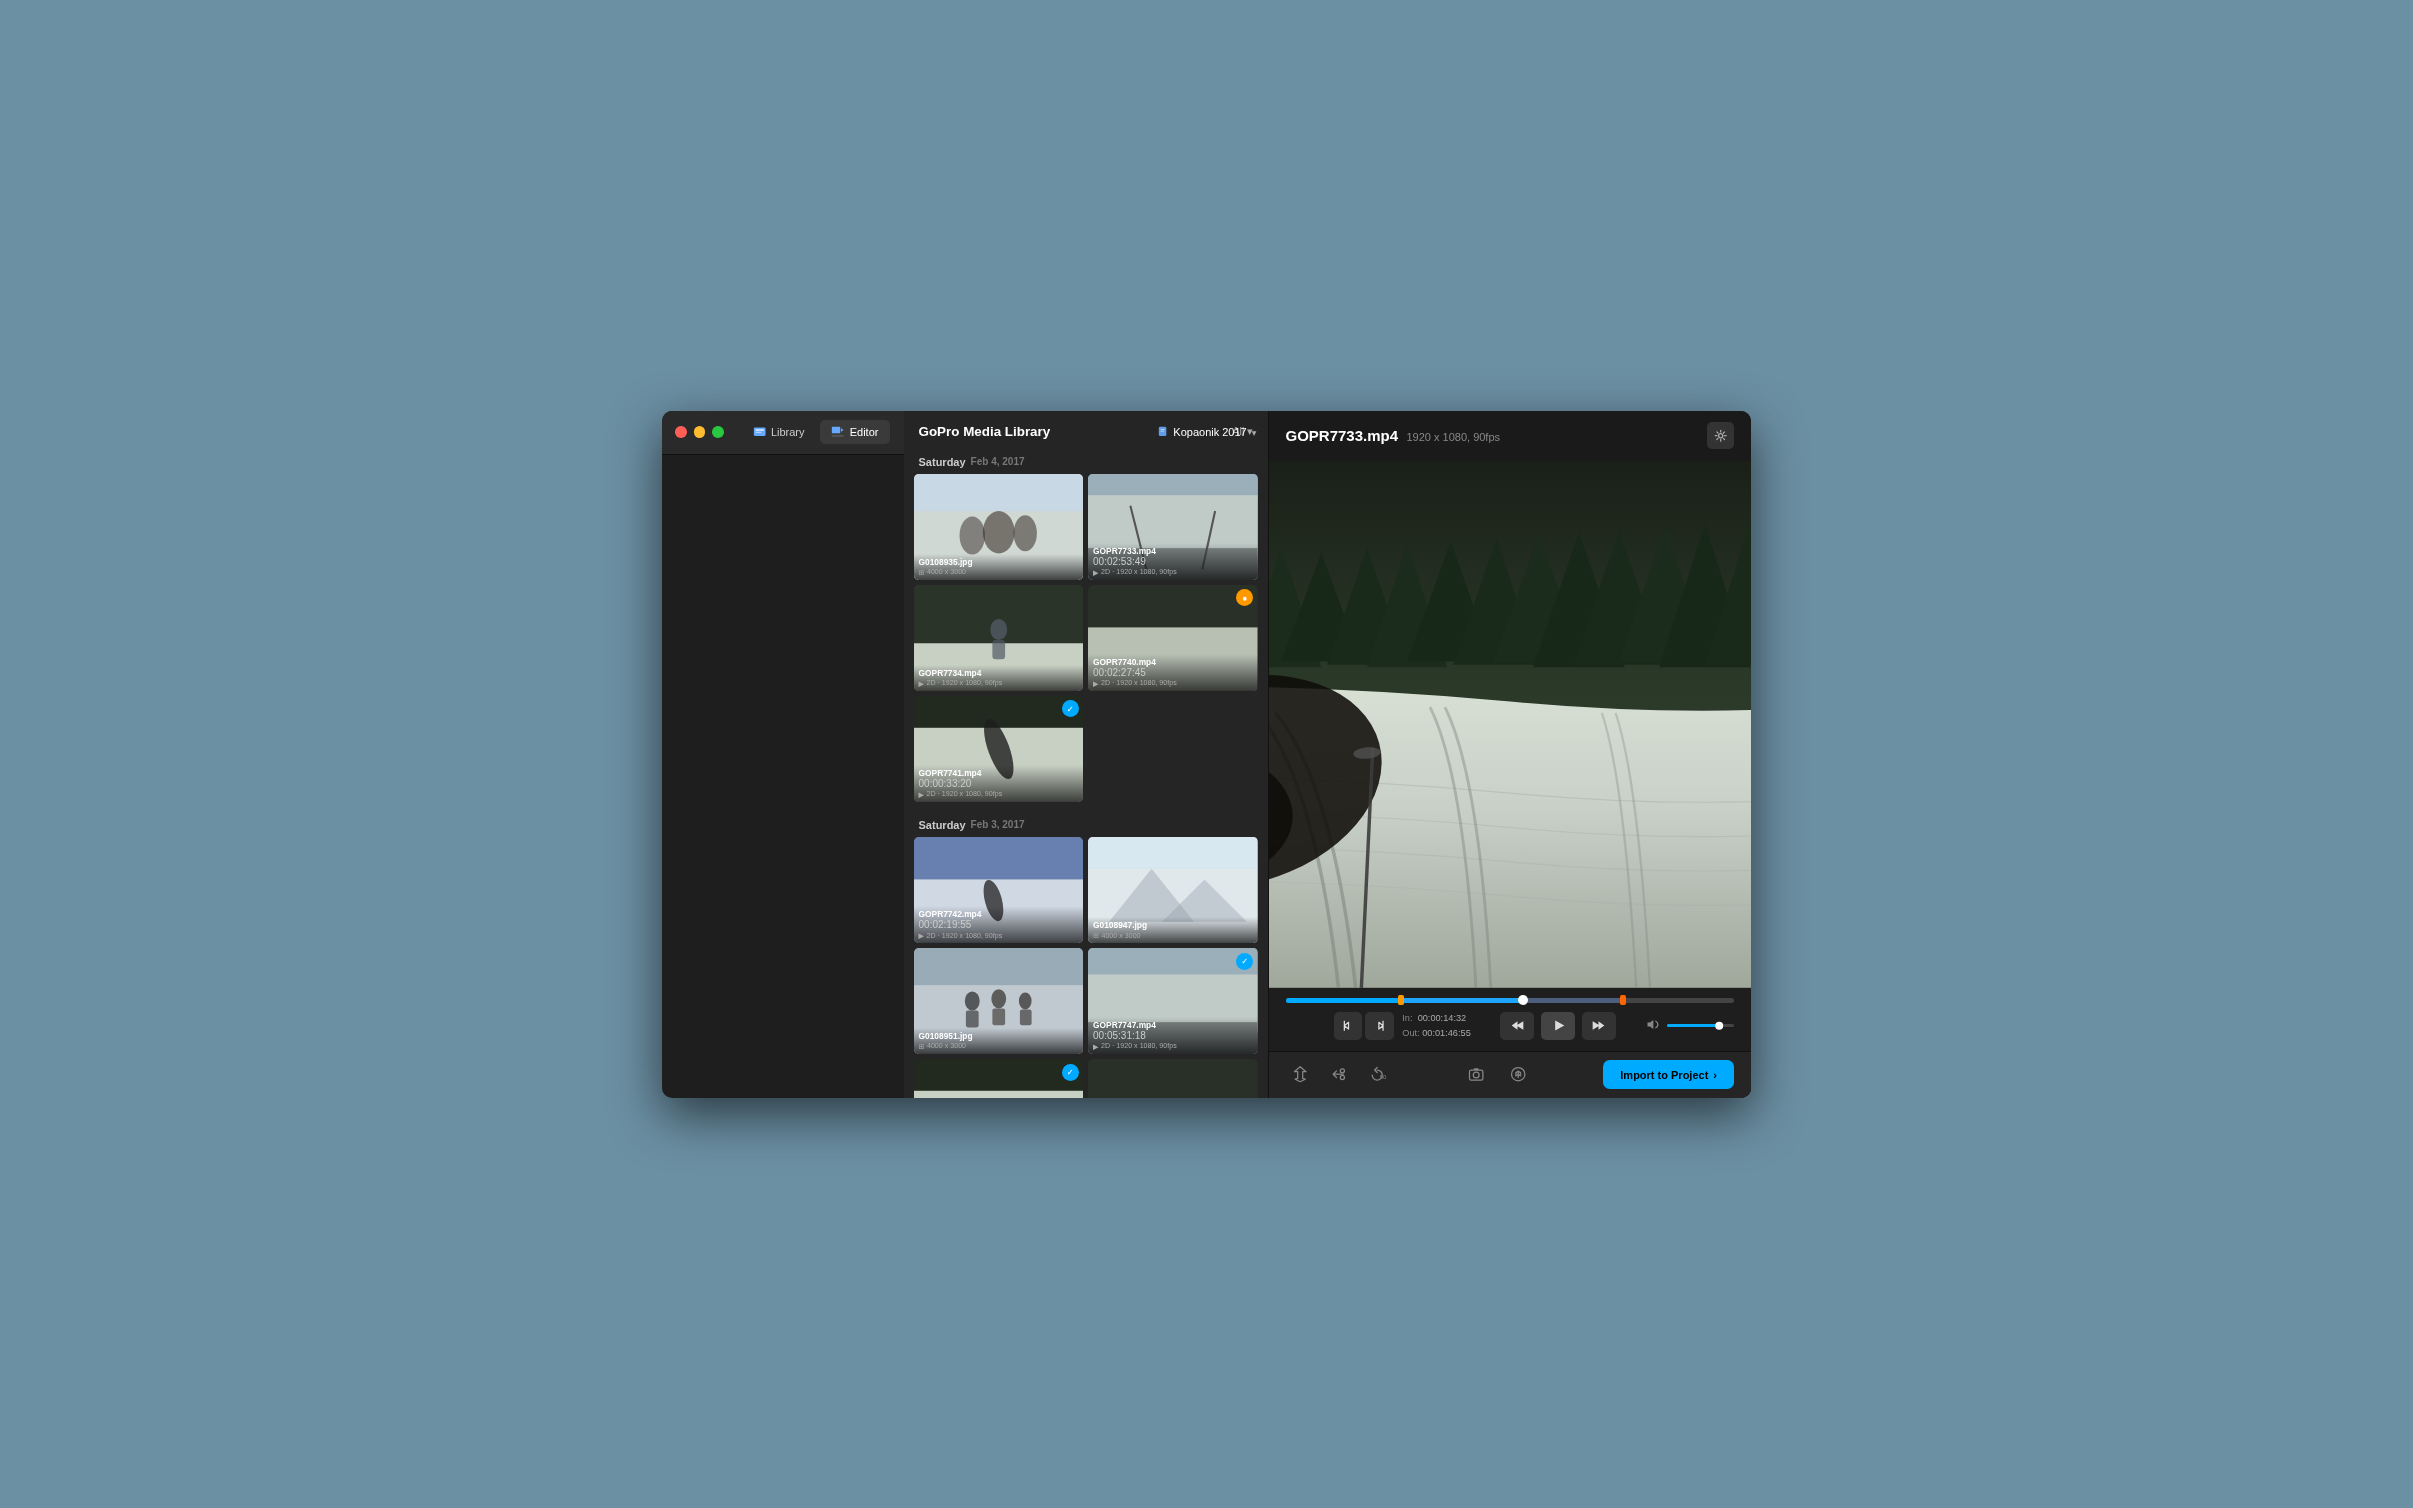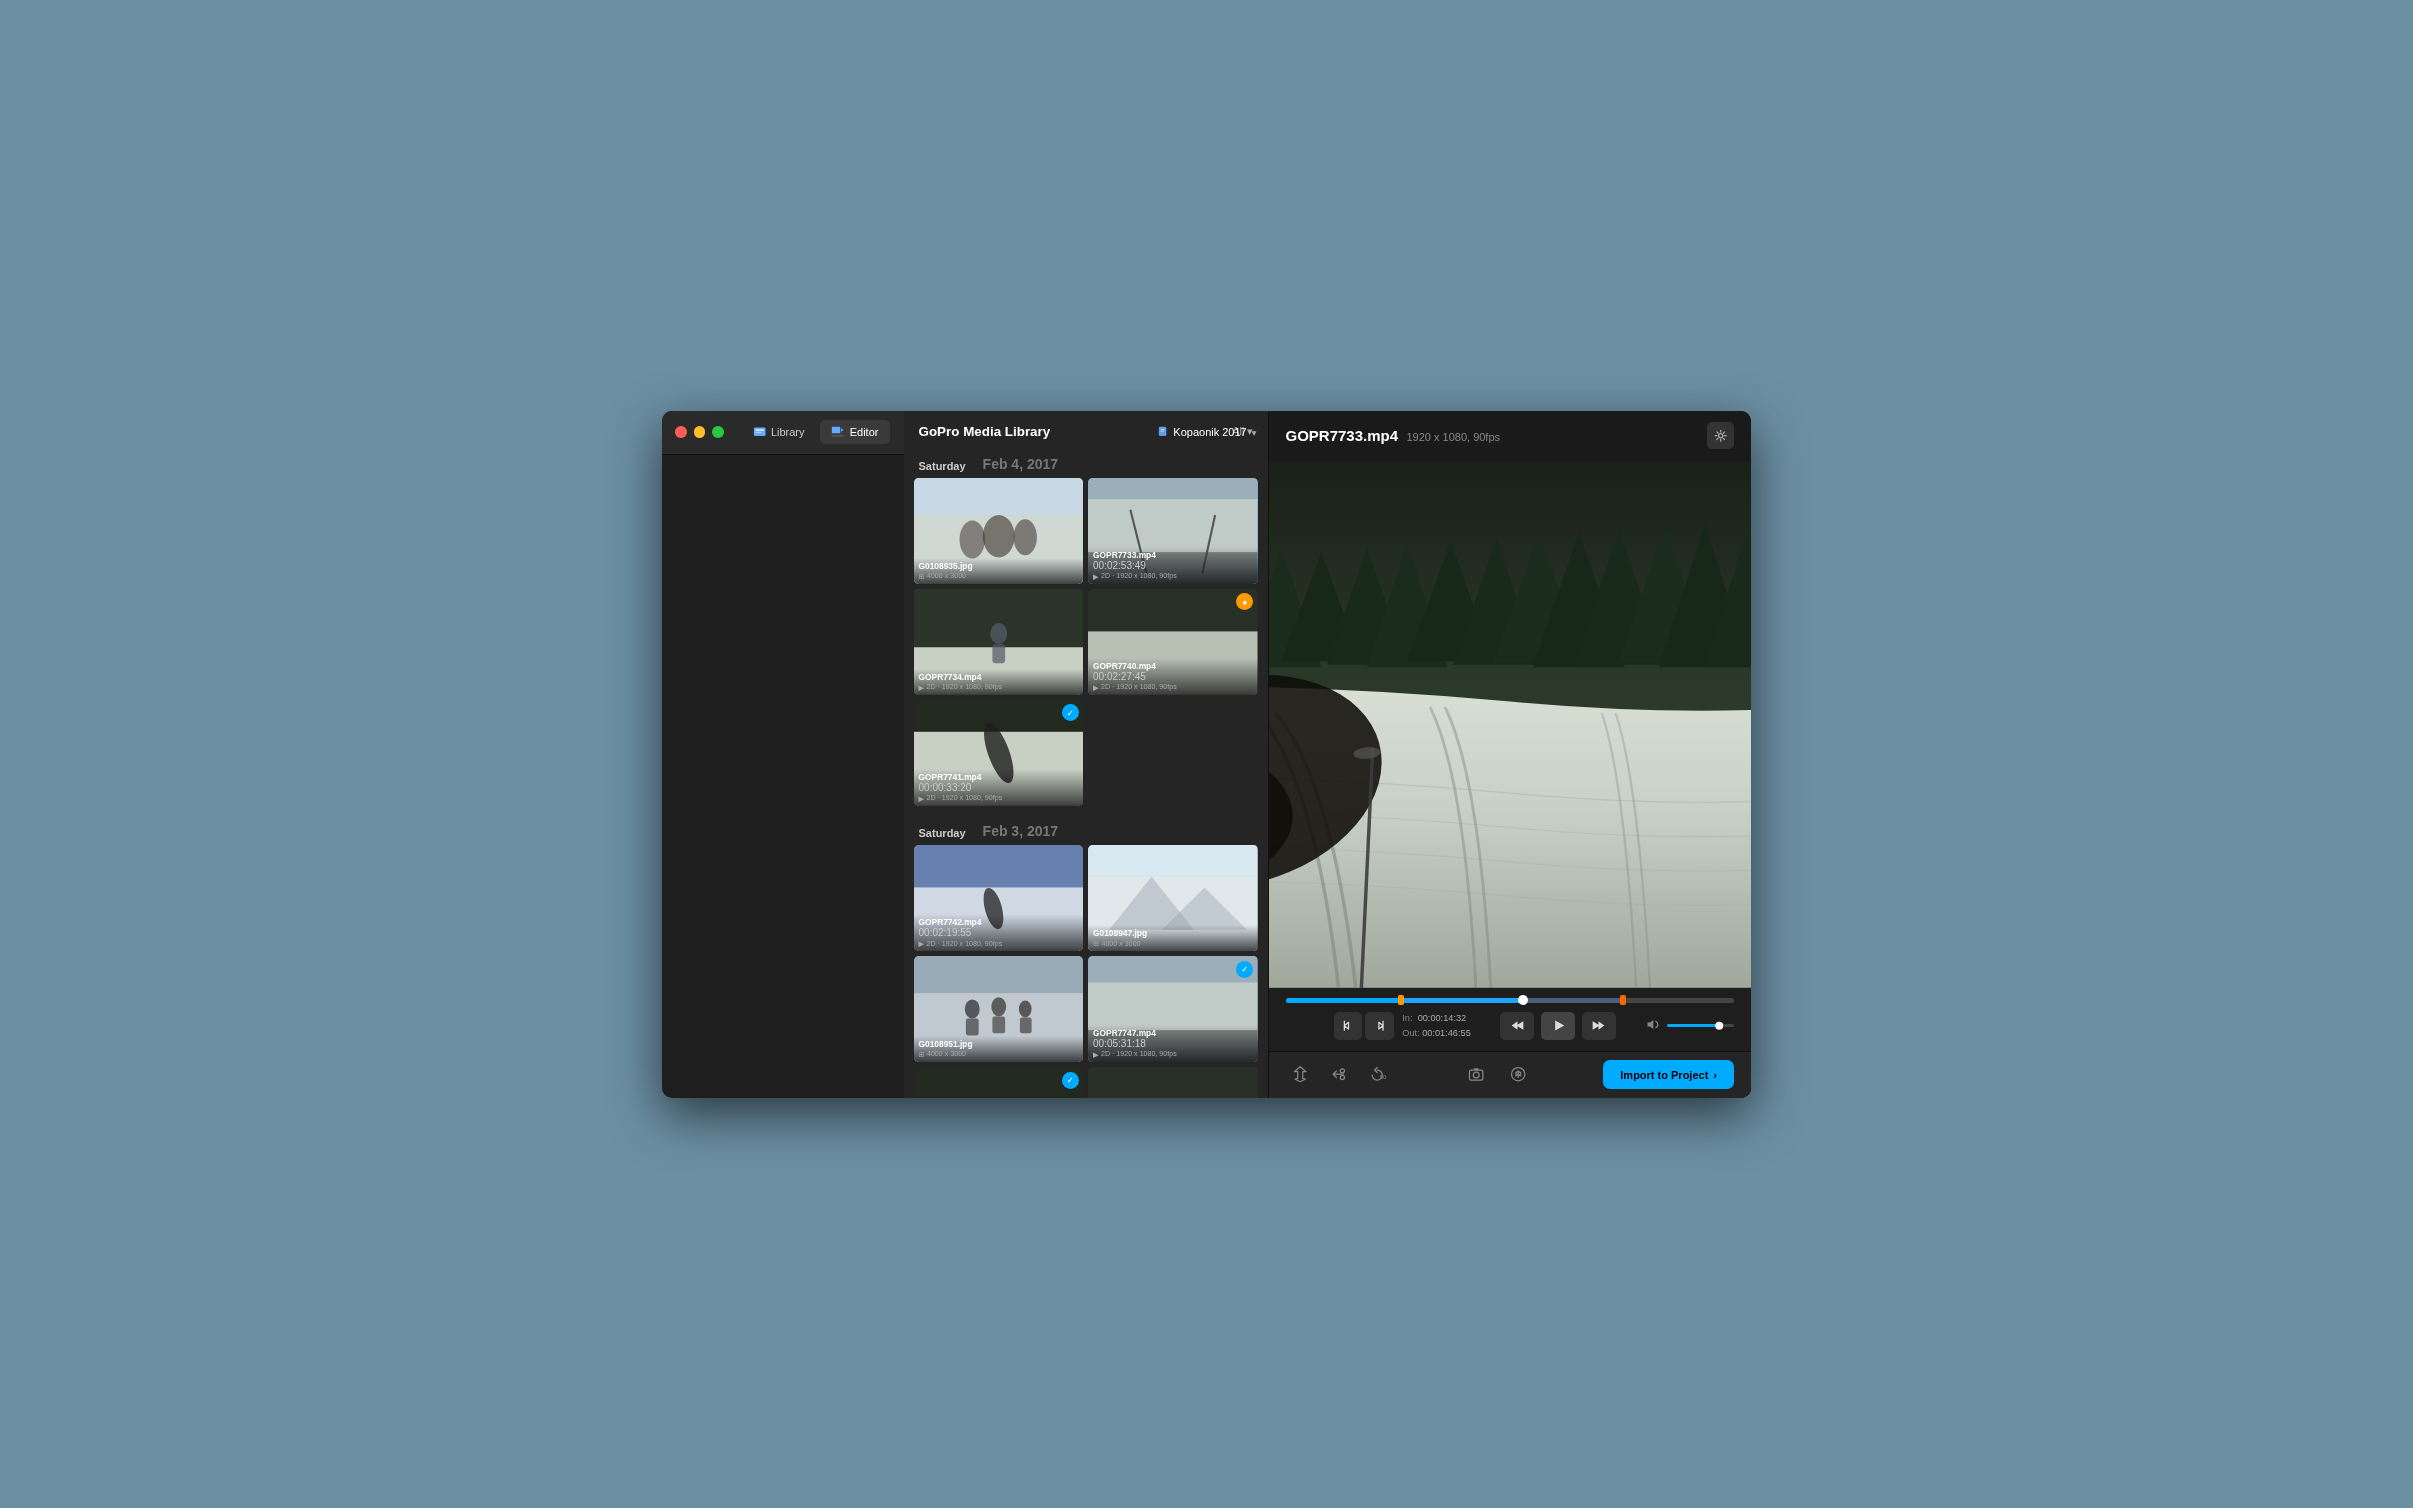--- a/index.html
+++ b/index.html
@@ -116,29 +116,29 @@
       color: #aaa;
       font-size: 11px;
       cursor: pointer;
       display: flex;
       align-items: center;
       gap: 2.5px;
     }
     .day-section { padding: 0 10px 10px; }
     .day-header {
       display: flex;
-      align-items: flex-end;
-      gap: 17px;
+      align-items: center;
+      gap: 5px;
       padding: 6.7px 5px;
       color: #888;
       font-size: 10px;
       font-weight: 600;
     }
     .day-name { color: #ccc; font-size: 11px; font-weight: 600; }
-    .day-date { color: #777; font-size: 14px; }
+    .day-date { color: #777; font-size: 10px; }
     .media-grid {
       display: grid;
       grid-template-columns: 1fr 1fr;
       gap: 5px;
     }
     .media-item {
       position: relative;
       border-radius: 5px;
       overflow: hidden;
       cursor: pointer;

